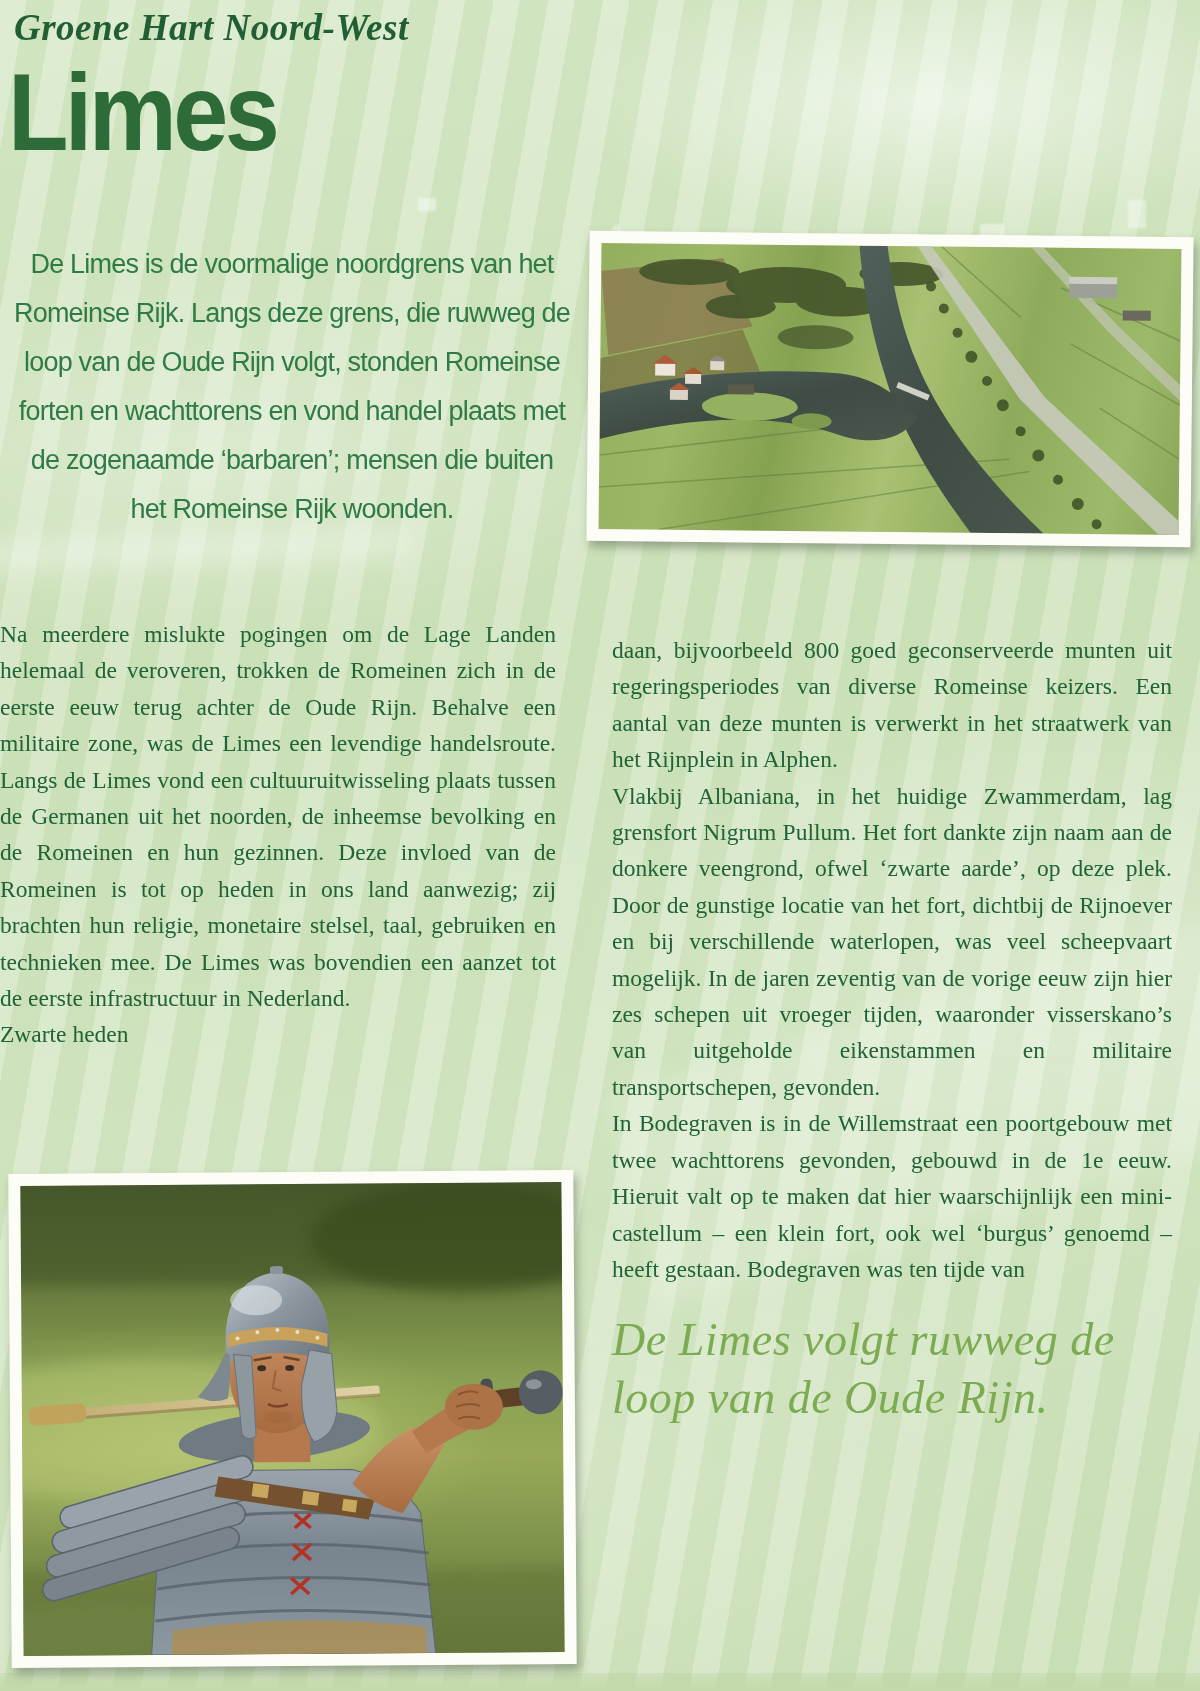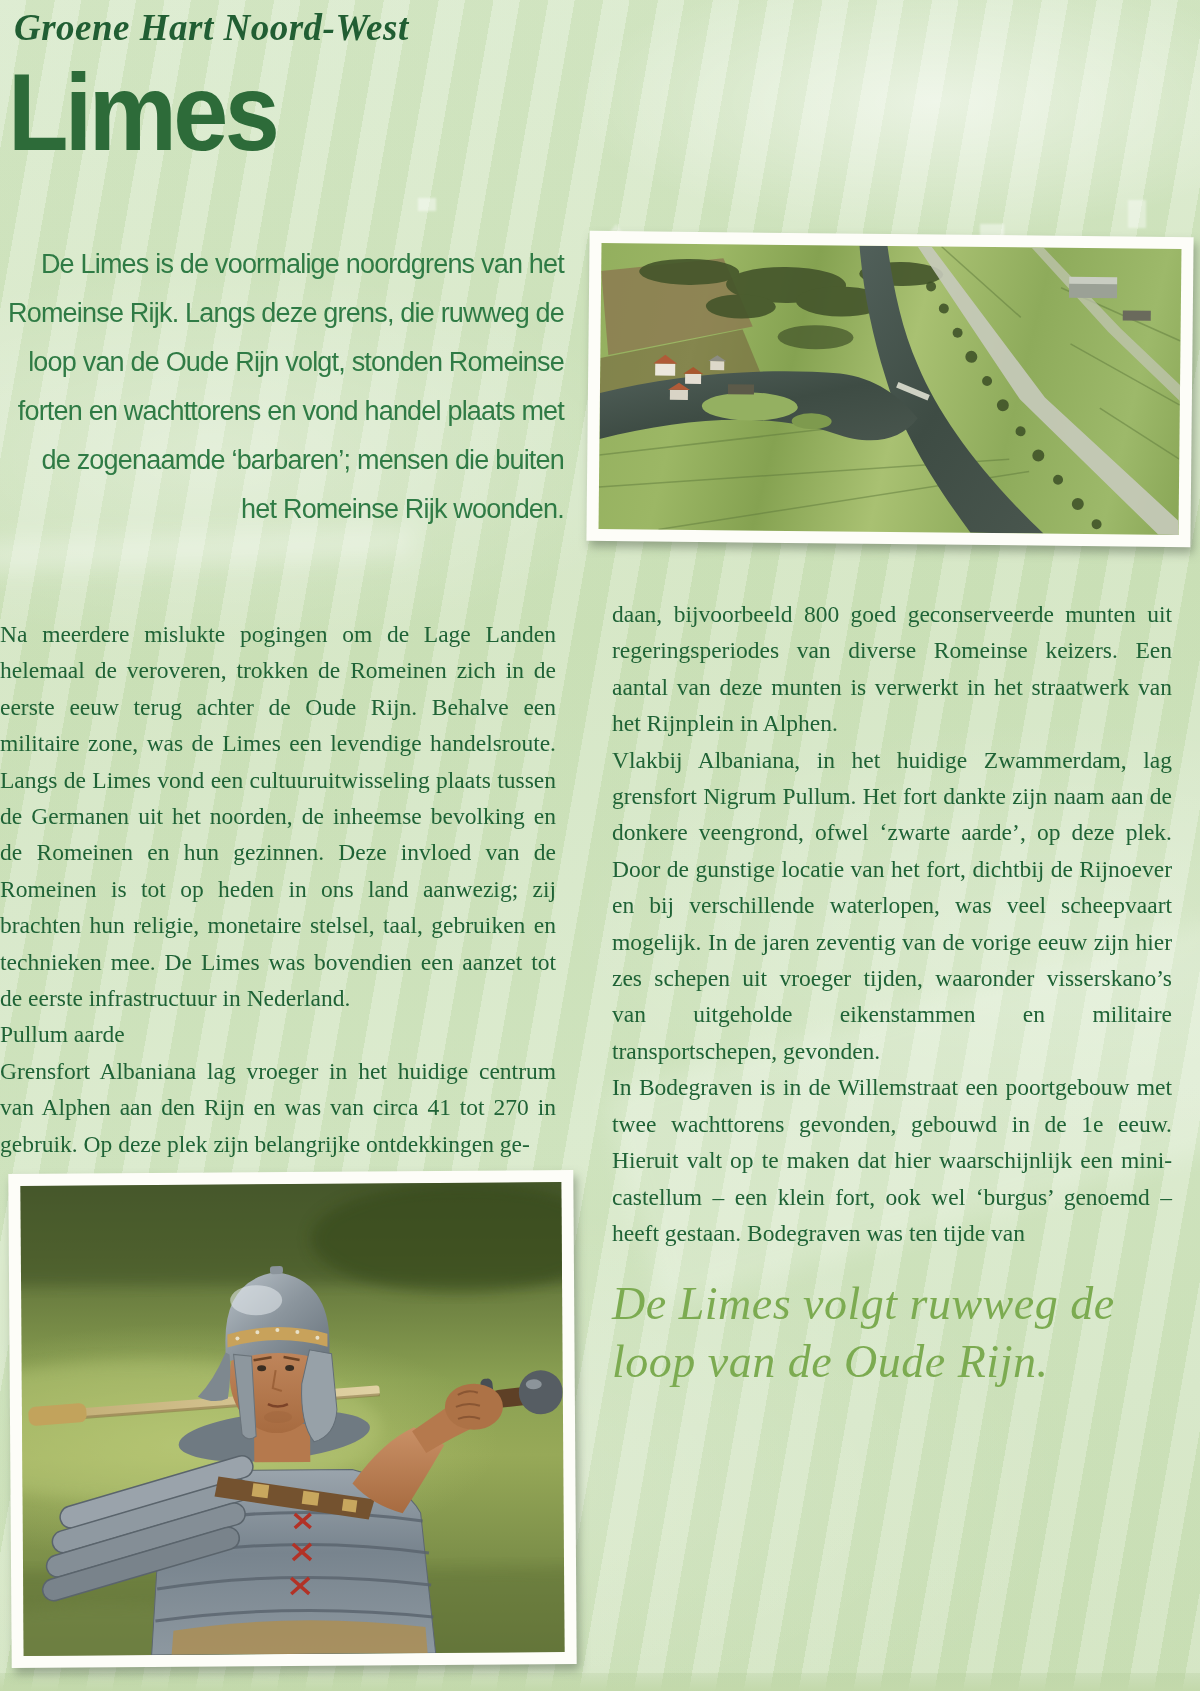--- a/index.html
+++ b/index.html
@@ -19,36 +19,36 @@
   
   .bg-blob { position:absolute; background:#ffffff; opacity:0.45; filter:blur(1px); }
   .bg-streak { position:absolute; background:rgba(255,255,255,0.35); filter:blur(12px); }
   .bottom-strip { position:absolute; left:0; bottom:0; width:1200px; height:18px;
     background:linear-gradient(180deg, rgba(150,180,120,0.15), #c3d9ab); }
 
   .eyebrow { left:14px; top:6px; font:italic 700 37px/1.2 "Liberation Serif", serif;
     color:#215e33; letter-spacing:0.5px; }
   .title { left:8px; top:54px; font:700 110px/1.05 "Liberation Sans", sans-serif;
     color:#2d6b39; letter-spacing:-4px; transform:scaleX(0.9); transform-origin:left top; }
-  .intro { left:8px; top:240px; width:556px; font:400 27px/49px "Liberation Sans", sans-serif;
-    color:#2f7b45; letter-spacing:-0.8px; text-align:right; }
+  .intro { left:14px; top:240px; width:556px; font:400 27px/49px "Liberation Sans", sans-serif;
+    color:#2f7b45; letter-spacing:-0.8px; text-align:center; }
 
   .photo { background:#fdfdf8; padding:12px; box-shadow:3px 6px 10px rgba(100,115,92,0.55); }
   .photo-inner { position:relative; width:100%; height:100%; overflow:hidden; }
   .photo-inner svg { position:absolute; inset:0; width:100%; height:100%; display:block; }
   .photo-aerial { left:588px; top:234px; width:580px; height:286px; transform:rotate(0.6deg); }
   .aerial-img { background:linear-gradient(103deg,#93af5e 0%,#9cb765 18%,#85a251 34%,#a9c172 52%,#8eab5b 70%,#9db96a 88%,#89a656 100%); }
   .photo-soldier { left:10px; top:1172px; width:541px; height:470px; transform:rotate(-0.4deg); }
   .soldier-img { background:
       radial-gradient(ellipse 420px 160px at 30% 55%, rgba(205,220,135,0.5), rgba(205,220,135,0) 75%),
       linear-gradient(180deg,#4e5f33 0%,#5f7139 16%,#8aa052 42%,#97a958 58%,#7c8f49 80%,#68793e 100%); }
 
   .col { position:absolute; }
   .col-left { left:0; top:616px; width:556px; }
-  .col-right { left:612px; top:596px; width:560px; }
+  .col-right { left:612px; top:632px; width:560px; }
   .col p { margin:0; font:400 23.5px/36.4px "Liberation Serif", serif; color:#1f6336;
     text-align:justify; }
   .section-heading { font:700 25px/32px "Liberation Serif", serif; color:#1d6034; margin:0; }
   .h-left { margin-top:14px; margin-bottom:8px; }
   .h-right { margin-top:16px; margin-bottom:8px; }
   .pullquote { margin:24px 0 46px 0; font:italic 400 46px/58px "Liberation Serif", serif;
     color:#7cab51; white-space:pre-line; letter-spacing:0.5px; }
 </style>
 </head>
 <body>
@@ -142,22 +142,21 @@
           <rect x="522" y="62" width="28" height="10" fill="#6a6a5c"></rect>
         </g>
 
         <rect x="296" y="142" width="34" height="6" fill="#cfd2c4" transform="rotate(22 313 145)"></rect>
       </svg>
     </div>
   </div>
 
   <div class="col col-left">
     <p>Na meerdere mislukte pogingen om de Lage Landen helemaal de veroveren, trokken de Romeinen zich in de eerste eeuw terug achter de Oude Rijn. Behalve een militaire zone, was de Limes een levendige handelsroute. Langs de Limes vond een cultuuruitwisseling plaats tussen de Germanen uit het noorden, de inheemse bevolking en de Romeinen en hun gezinnen. Deze invloed van de Romeinen is tot op heden in ons land aanwezig; zij brachten hun religie, monetaire stelsel, taal, gebruiken en technieken mee. De Limes was bovendien een aanzet tot de eerste infrastructuur in Nederland.</p>
-    <p class="section-heading h-left">Pullum aarde</p>
-    <p>Grensfort Albaniana lag vroeger in het huidige centrum van Alphen aan den Rijn en was van circa 41 tot 270 in gebruik. Op deze plek zijn belangrijke ontdekkingen ge-</p>
+    <p class="section-heading h-left">Zwarte heden</p>
   </div>
 
   <div class="col col-right">
     <p>daan, bijvoorbeeld 800 goed geconserveerde munten uit regeringsperiodes van diverse Romeinse keizers. Een aantal van deze munten is verwerkt in het straatwerk van het Rijnplein in Alphen.</p>
     <p>Vlakbij Albaniana, in het huidige Zwammerdam, lag grensfort Nigrum Pullum. Het fort dankte zijn naam aan de donkere veengrond, ofwel ‘zwarte aarde’, op deze plek. Door de gunstige locatie van het fort, dichtbij de Rijnoever en bij verschillende waterlopen, was veel scheepvaart mogelijk. In de jaren zeventig van de vorige eeuw zijn hier zes schepen uit vroeger tijden, waaronder visserskano’s van uitgeholde eikenstammen en militaire transportschepen, gevonden.</p>
     <p>In Bodegraven is in de Willemstraat een poortgebouw met twee wachttorens gevonden, gebouwd in de 1e eeuw. Hieruit valt op te maken dat hier waarschijnlijk een mini-castellum – een klein fort, ook wel ‘burgus’ genoemd – heeft gestaan. Bodegraven was ten tijde van</p>
     <div class="pullquote">De Limes volgt ruwweg de
 loop van de Oude Rijn.</div>
   </div>
 

